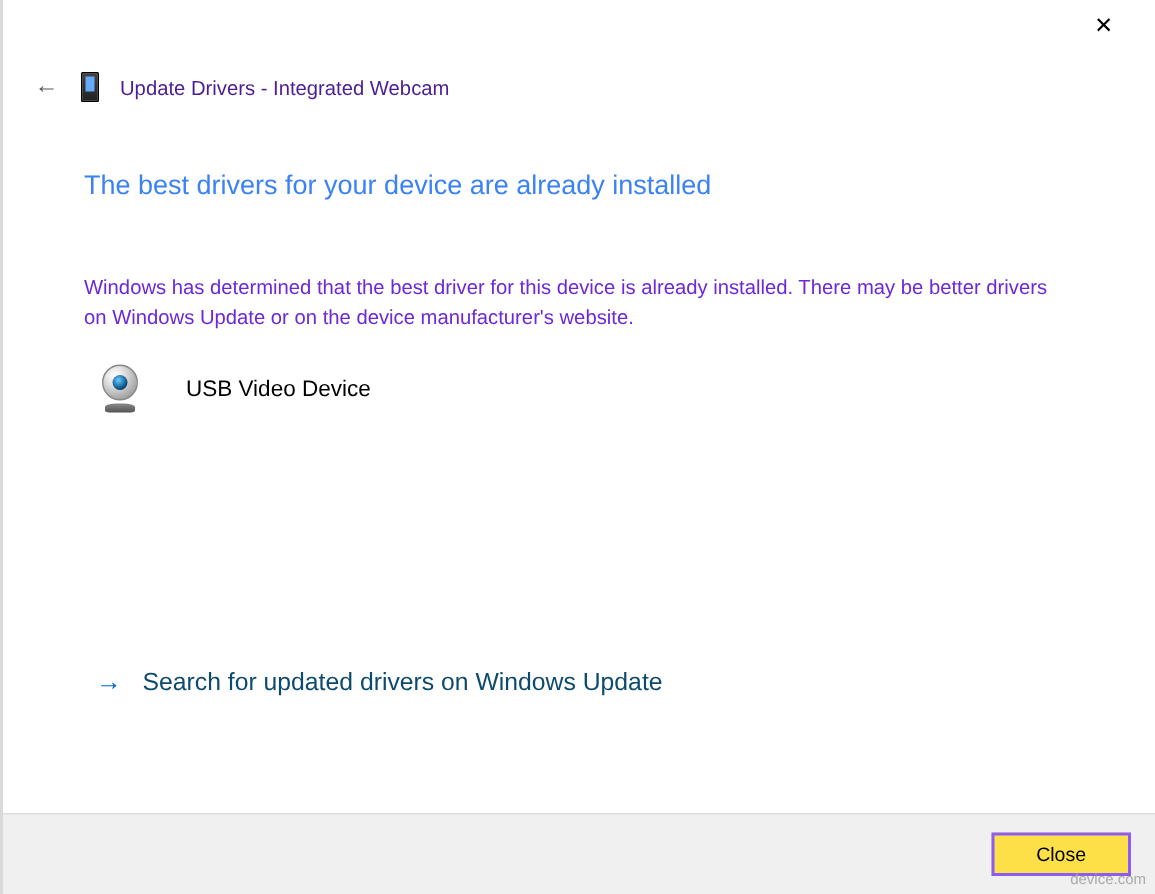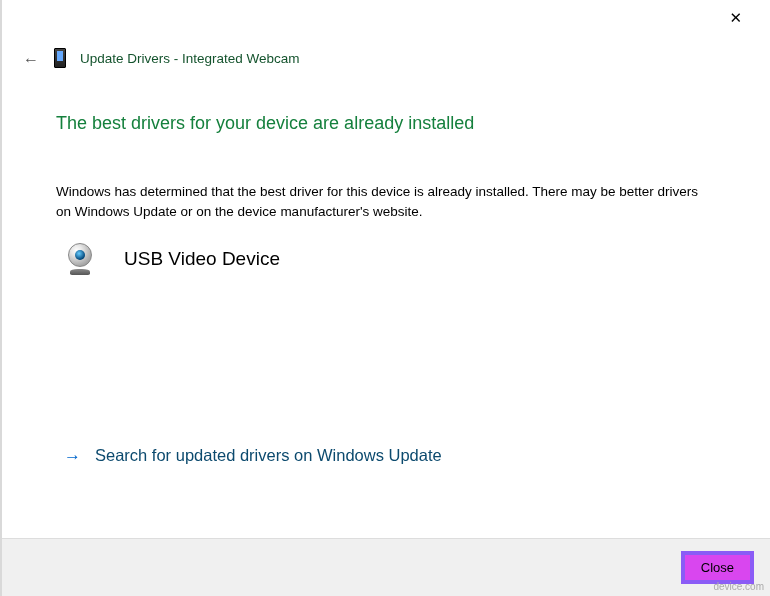--- a/index.html
+++ b/index.html
@@ -65,36 +65,36 @@
       content: "";
       position: absolute;
       top: 2px;
       left: 2px;
       width: 6px;
       height: 10px;
       background: #6af;
     }
     .header-title {
       font-size: 13.5px;
-      color: #14532d;
+      color: #4c1d95;
       text-align: right;
     }
     .content {
       flex: 1;
       padding: 45px 54px 0 54px;
     }
     .heading {
-      color: #15803d;
+      color: #3b82f6;
       font-size: 18px;
       font-weight: 400;
       margin-bottom: 48px;
     }
     .description {
       font-size: 13.5px;
-      color: #000000;
+      color: #6d28d9;
       line-height: 1.45;
       margin-bottom: 22px;
       max-width: 660px;
     }
     .device-row {
       display: flex;
       align-items: center;
       gap: 28px;
       padding-left: 8px;
       margin-bottom: 170px;
@@ -126,21 +126,21 @@
     .webcam-icon .base {
       width: 20px;
       height: 6px;
       background: linear-gradient(#888, #555);
       border-radius: 40% 40% 20% 20%;
       position: absolute;
       bottom: 0;
       left: 6px;
     }
     .device-name {
-      font-size: 19px;
+      font-size: 15px;
     }
     .link-row {
       display: flex;
       align-items: center;
       gap: 14px;
       padding-left: 8px;
     }
     .link-arrow {
       color: #0066cc;
       font-size: 17px;
@@ -151,23 +151,23 @@
       cursor: pointer;
     }
     .footer {
       border-top: 1px solid #ddd;
       background: #f0f0f0;
       padding: 12px 16px;
       display: flex;
       justify-content: flex-end;
     }
     .close-btn {
-      background: #d946ef;
-      border: 4px solid #8b5cf6;
-      padding: 5px 16px;
+      background: #fde047;
+      border: 2px solid #8b5cf6;
+      padding: 5px 28px;
       font-size: 13px;
       font-family: inherit;
       cursor: pointer;
     }
     .watermark {
       position: absolute;
       bottom: 4px;
       right: 6px;
       font-size: 10px;
       color: #aaa;

